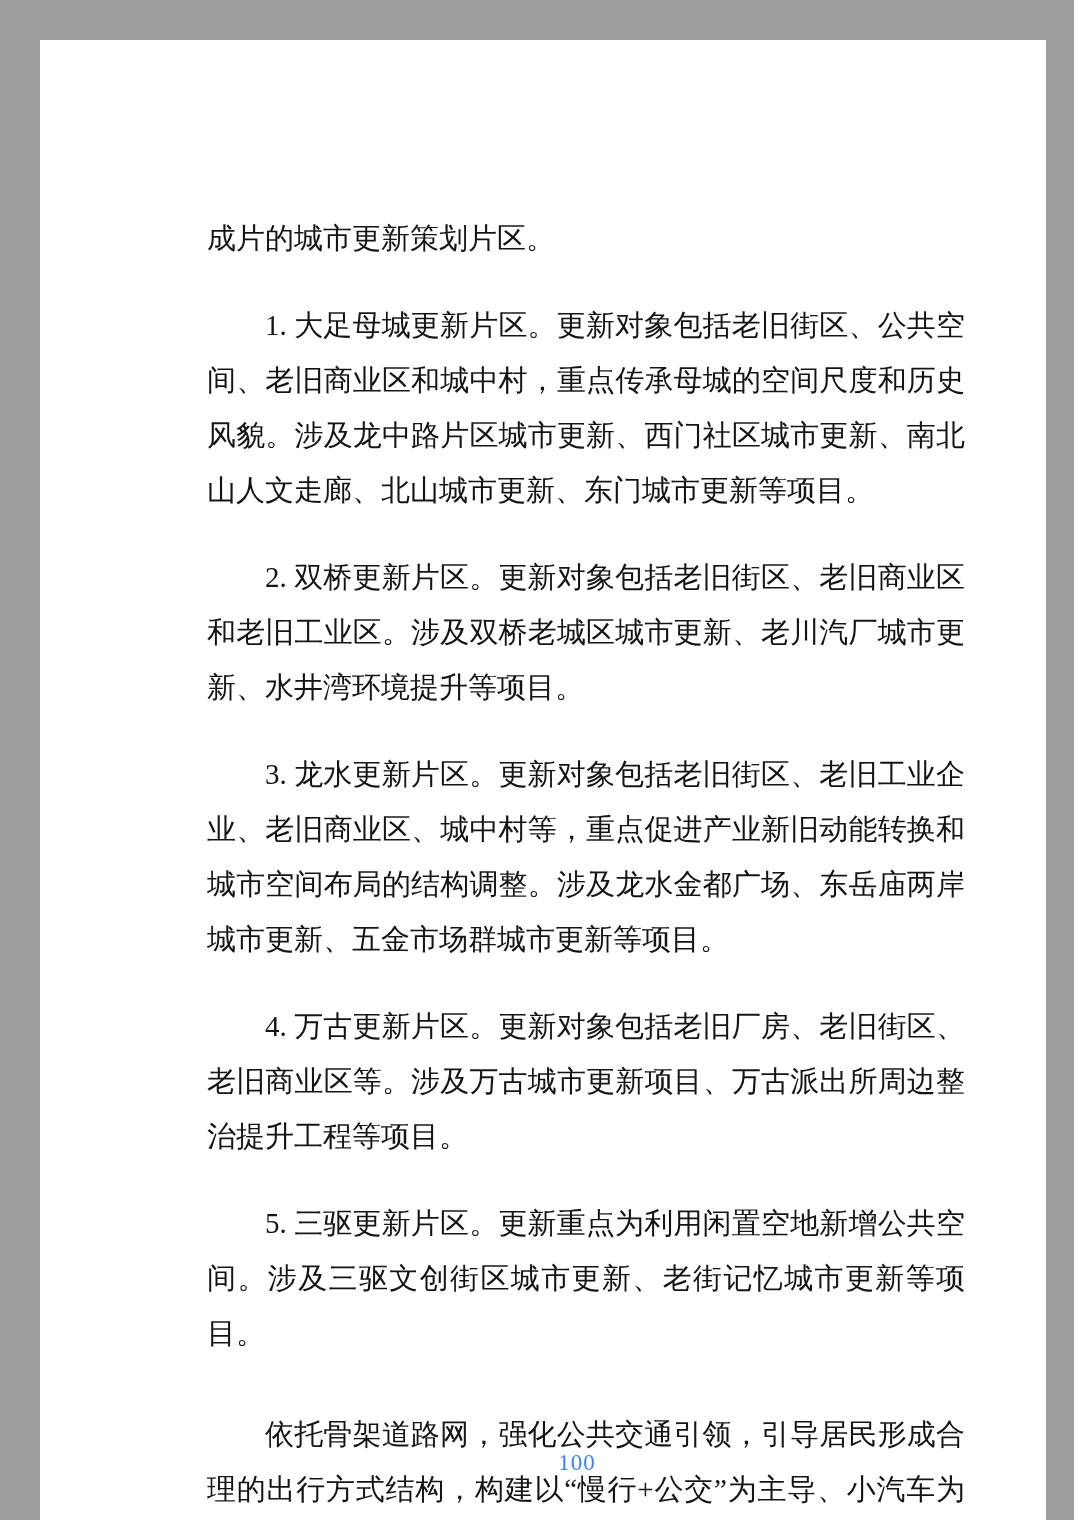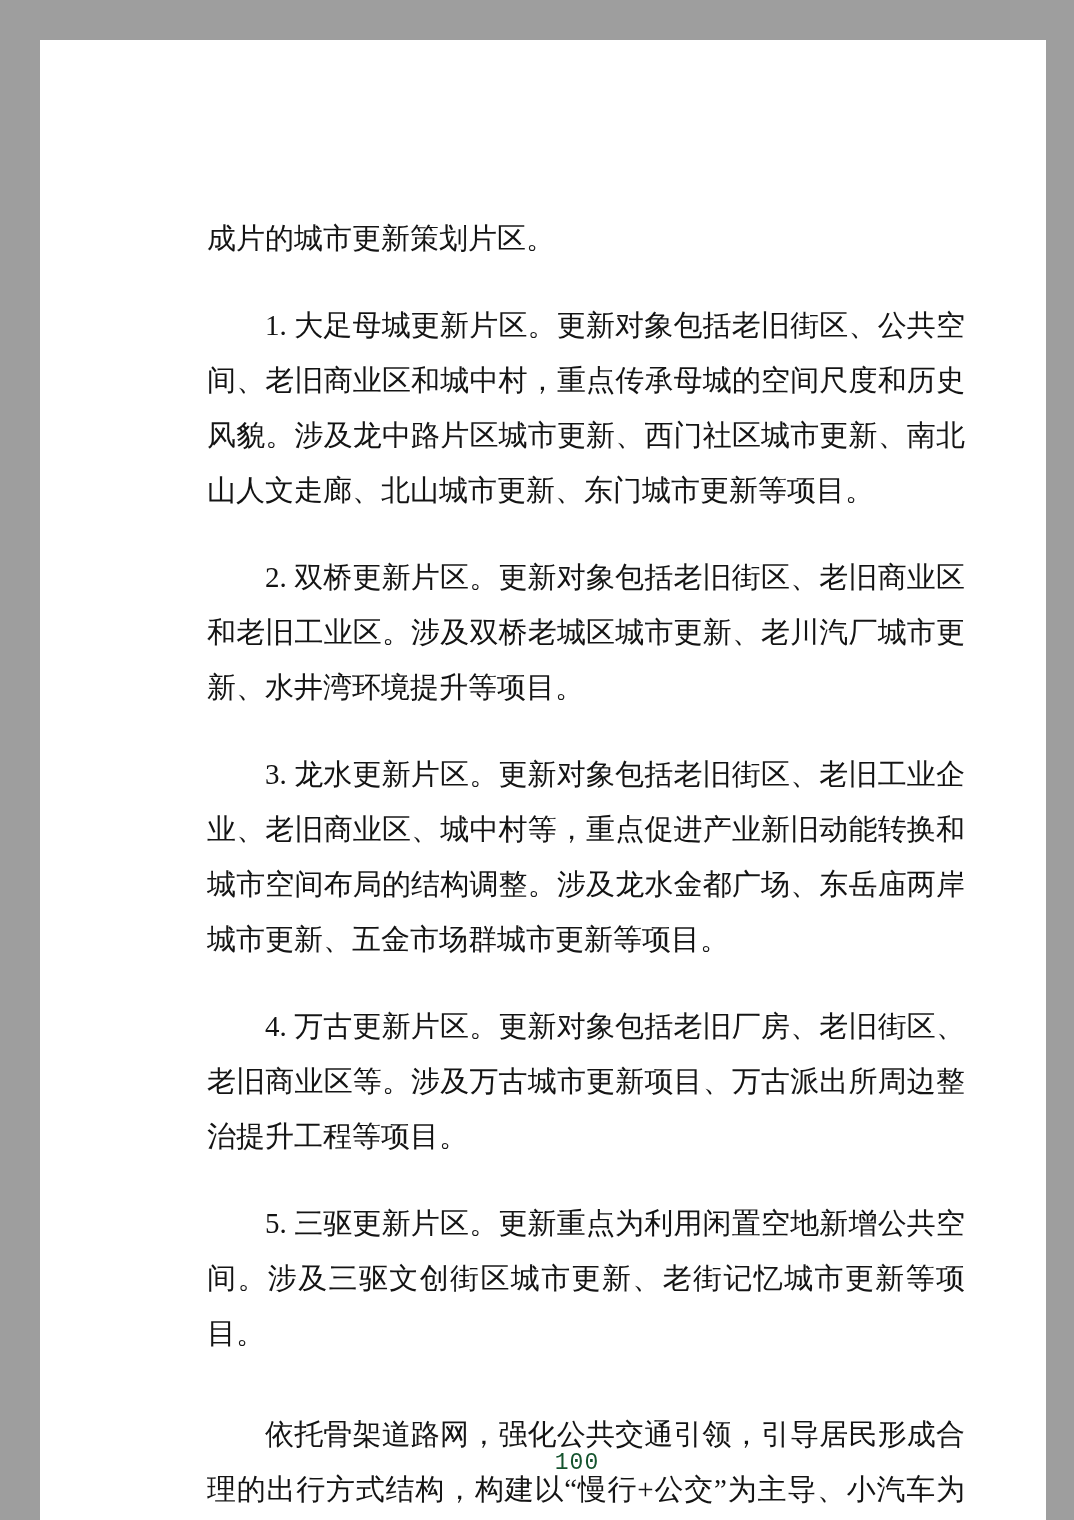--- a/index.html
+++ b/index.html
@@ -50,23 +50,23 @@
   }
   .traffic-paragraph { margin-top: 22px; }
   .page-footer {
     position: absolute;
     left: 0;
     right: 0;
     bottom: 64px;
     text-align: center;
   }
   .page-number {
-    font-family: Liberation Mono, monospace;
+    font-family: Liberation Serif, serif;
     font-size: 23px;
-    color: #14532d;
+    color: #3b82f6;
     letter-spacing: 1px;
   }
 </style>
 </head>
 <body>
 
 <div class="page">
   <main class="content">
 
     <p class="body-text">成片的城市更新策划片区。</p>

